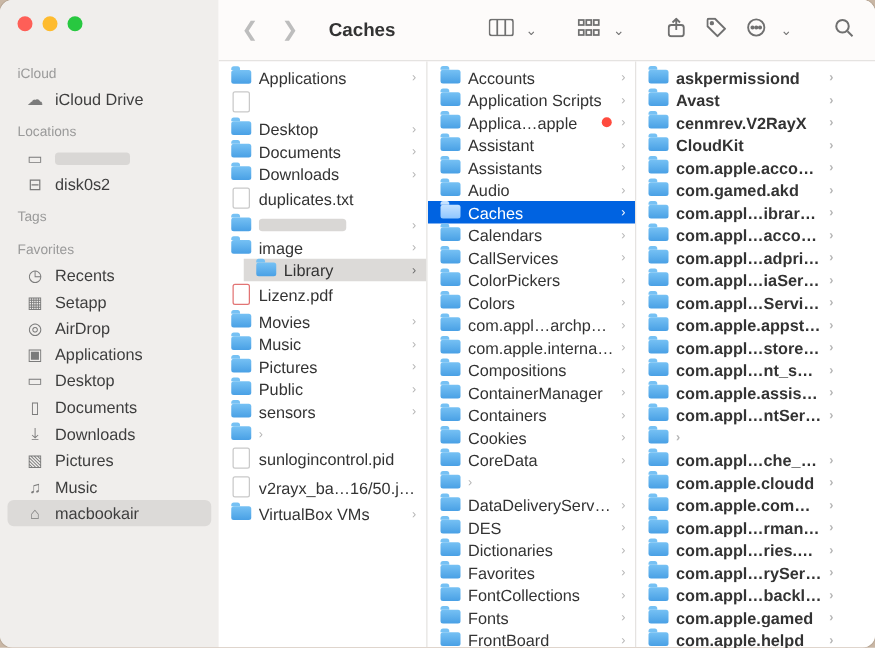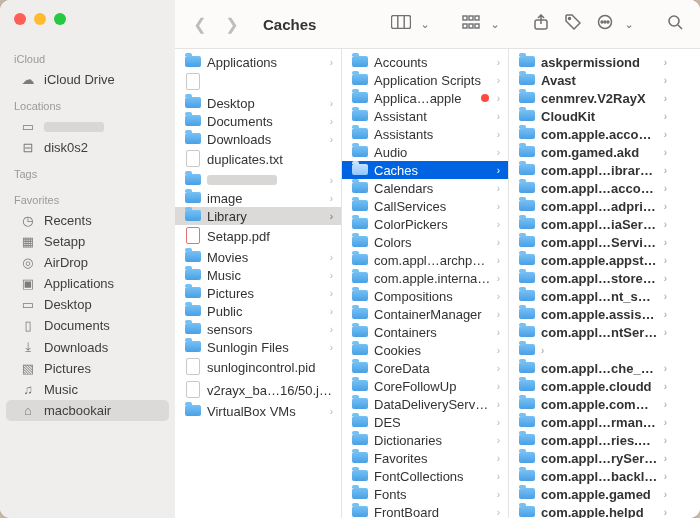--- a/index.html
+++ b/index.html
@@ -164,20 +164,21 @@
     background: #ff4b3e;
     margin-right: 2px;
   }
   .row.sel-active {
     background: var(--selection-blue);
     color: #fff;
   }
   .row.sel-active .chev { color: #fff; }
   .row.sel-path {
     background: var(--selection-gray);
+    margin-left: 20px;
   }
   .row.sel-path .chev { color: #6e6e6e; }
 
   
   .folder {
     width: 16px; height: 11px;
     border-radius: 2px;
     background: linear-gradient(#76c1f4, #49a0e5);
     display: inline-block;
     position: relative;
@@ -379,21 +380,21 @@
             <span class="label">image</span>
             <span class="chev">›</span>
           </div>
           <div class="row sel-path">
             <span class="ficon"><span class="folder"></span></span>
             <span class="label">Library</span>
             <span class="chev">›</span>
           </div>
           <div class="row">
             <span class="ficon"><span class="doc pdf"></span></span>
-            <span class="label">Setapp.pdf</span>
+            <span class="label">Lizenz.pdf</span>
           </div>
           <div class="row">
             <span class="ficon"><span class="folder"></span></span>
             <span class="label">Movies</span>
             <span class="chev">›</span>
           </div>
           <div class="row">
             <span class="ficon"><span class="folder"></span></span>
             <span class="label">Music</span>
             <span class="chev">›</span>
@@ -408,21 +409,20 @@
             <span class="label">Public</span>
             <span class="chev">›</span>
           </div>
           <div class="row">
             <span class="ficon"><span class="folder"></span></span>
             <span class="label">sensors</span>
             <span class="chev">›</span>
           </div>
           <div class="row">
             <span class="ficon"><span class="folder"></span></span>
-            <span class="label">Sunlogin Files</span>
             <span class="chev">›</span>
           </div>
           <div class="row">
             <span class="ficon"><span class="doc"></span></span>
             <span class="label">sunlogincontrol.pid</span>
           </div>
           <div class="row">
             <span class="ficon"><span class="doc"></span></span>
             <span class="label">v2rayx_ba…16/50.json</span>
           </div>
@@ -519,21 +519,20 @@
             <span class="label">Cookies</span>
             <span class="chev">›</span>
           </div>
           <div class="row">
             <span class="ficon"><span class="folder"></span></span>
             <span class="label">CoreData</span>
             <span class="chev">›</span>
           </div>
           <div class="row">
             <span class="ficon"><span class="folder"></span></span>
-            <span class="label">CoreFollowUp</span>
             <span class="chev">›</span>
           </div>
           <div class="row">
             <span class="ficon"><span class="folder"></span></span>
             <span class="label">DataDeliveryServices</span>
             <span class="chev">›</span>
           </div>
           <div class="row">
             <span class="ficon"><span class="folder"></span></span>
             <span class="label">DES</span>

